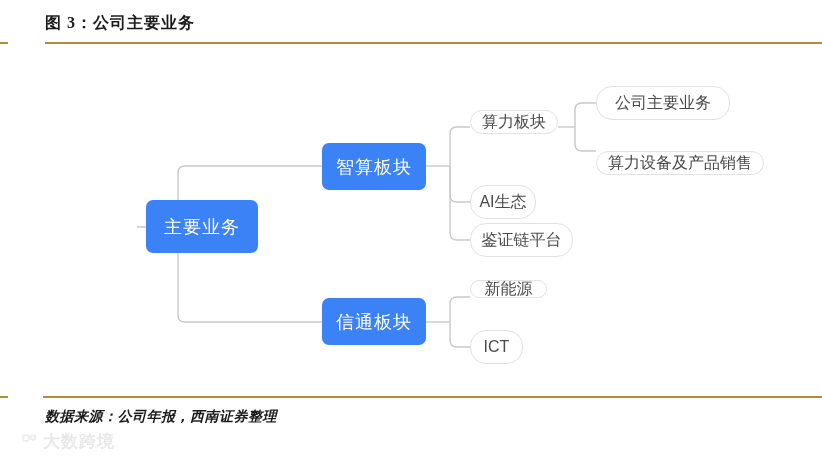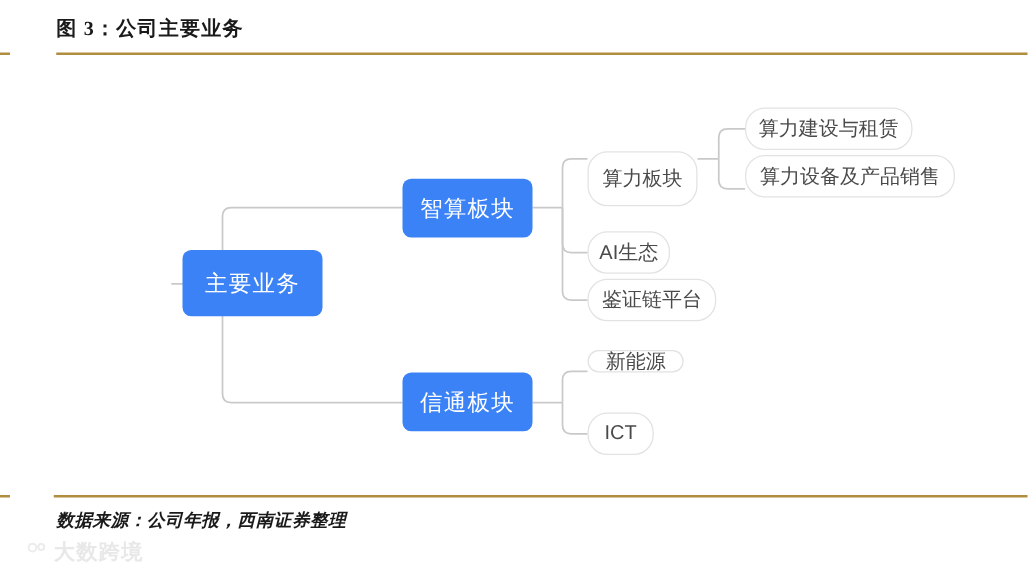--- a/index.html
+++ b/index.html
@@ -165,29 +165,29 @@
       <path d="M450 267 L450 285 Q450 292 457 292 L470 292"></path>
     </g>
   </svg>
 
   <div class="node node-primary" style="left:146px; top:145px; width:112px; height:53px;">主要业务</div>
 
   <div class="node node-primary" style="left:322px; top:88px; width:104px; height:47px;">智算板块</div>
 
   <div class="node node-primary" style="left:322px; top:243px; width:104px; height:47px;">信通板块</div>
 
-  <div class="node node-leaf" style="left:470px; top:66px; width:88px; height:44px;">算力板块</div>
+  <div class="node node-leaf" style="left:470px; top:55px; width:88px; height:24px;">算力板块</div>
 
   <div class="node node-leaf" style="left:470px; top:130px; width:66px; height:34px;">AI生态</div>
 
   <div class="node node-leaf" style="left:470px; top:168px; width:103px; height:34px;">鉴证链平台</div>
 
-  <div class="node node-leaf" style="left:596px; top:31px; width:134px; height:34px;">算力建设与租赁</div>
-
-  <div class="node node-leaf" style="left:596px; top:69px; width:168px; height:34px;">算力设备及产品销售</div>
+  <div class="node node-leaf" style="left:596px; top:31px; width:134px; height:34px;">公司主要业务</div>
+
+  <div class="node node-leaf" style="left:596px; top:96px; width:168px; height:24px;">算力设备及产品销售</div>
 
   <div class="node node-leaf" style="left:470px; top:225px; width:77px; height:18px;">新能源</div>
 
   <div class="node node-leaf" style="left:470px; top:275px; width:53px; height:34px;">ICT</div>
 
 </div>
 
 <div class="rule-bottom"></div>
 <div class="rule-bottom-stub"></div>
 <div class="source-note">数据来源：公司年报，西南证券整理</div>

